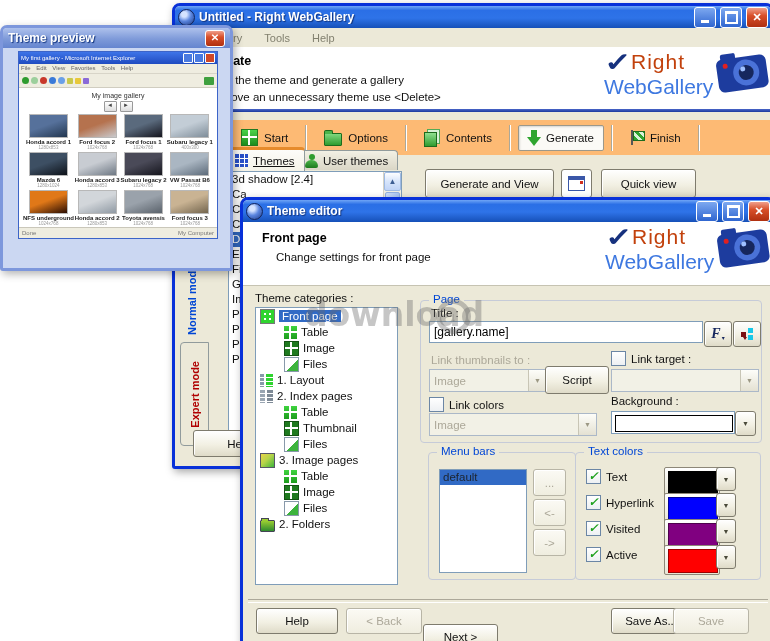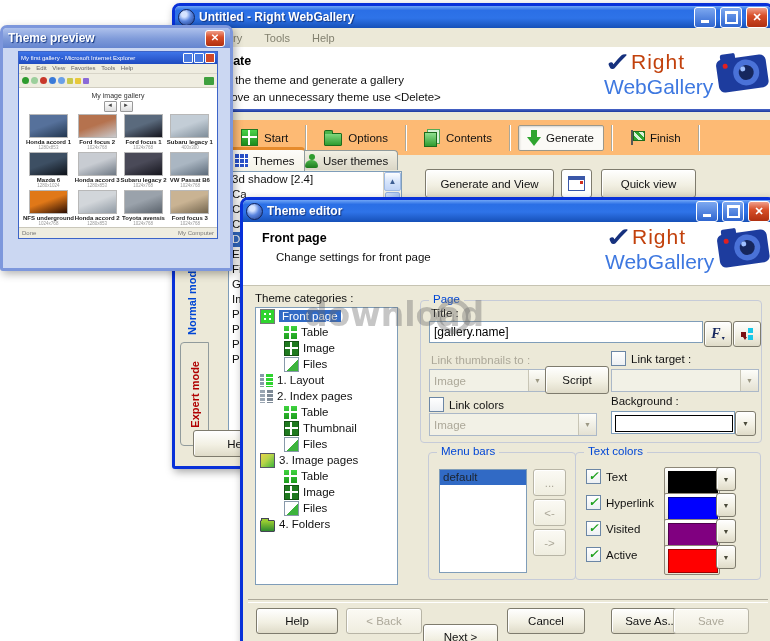--- a/index.html
+++ b/index.html
@@ -82,21 +82,21 @@
     border-left:7px solid transparent;border-right:7px solid transparent;border-top:9px solid #2FA52F;}
   .i-finish{width:14px;height:15px;position:relative;}
   .i-finish::before{content:"";position:absolute;left:1px;top:0;width:2px;height:15px;background:#555;}
   .i-finish::after{content:"";position:absolute;left:3px;top:1px;width:10px;height:8px;
     background:repeating-linear-gradient(45deg,#2FA52F 0 3px,#D8F2D8 3px 6px);border:1px solid #1D6B1D;}
   
   .tabrow{position:absolute;left:0;right:0;top:141px;height:25px;}
   .tab{position:absolute;display:flex;align-items:center;gap:5px;font-size:11.5px;color:#111;
        padding:0 9px;border:1px solid #919B9C;border-bottom:none;border-radius:4px 4px 0 0;}
   .tab.active{left:50px;top:0;height:21px;background:linear-gradient(#FDFCF9,#F4F2E7);
-       border-top:3px solid #E68B2C;z-index:2;}
+       border-top:3px solid #E68B2C;z-index:2;text-decoration:underline;}
   .tab.inactive{left:120px;top:3px;height:19px;background:linear-gradient(#F2F0E4,#DAD6C6);}
   .i-themes{width:13px;height:13px;
     background-image:repeating-linear-gradient(to bottom,transparent 0 4px,#fff 4px 5px),
                      repeating-linear-gradient(to right,#2A50C8 0 4px,#fff 4px 5px);}
   .i-user{width:13px;height:14px;position:relative;}
   .i-user::before{content:"";position:absolute;left:3.5px;top:0;width:6px;height:6px;
     border-radius:50%;background:#2F9C2F;}
   .i-user::after{content:"";position:absolute;left:0;top:6px;width:13px;height:8px;
     border-radius:6px 6px 2px 2px;background:linear-gradient(#4BB54B,#1D7A1D);}
   
@@ -520,21 +520,21 @@
       <div class="titem ind">
           <i class="tico t-image"></i>
           <span class="lab">Image</span>
         </div>
       <div class="titem ind">
           <i class="tico t-files"></i>
           <span class="lab">Files</span>
         </div>
       <div class="titem">
           <i class="tico t-folders"></i>
-          <span class="lab">4. Folders</span>
+          <span class="lab">2. Folders</span>
         </div>
     </div>
 
     <div class="grp" style="left:177px;top:100px;width:340px;height:141px;">
       <span class="legend">Page</span>
       <span class="abs" style="left:10px;top:6px;font-size:11.5px;color:#111;">Title :</span>
       <input class="txt" style="left: 8px; top: 20px; width: 264px; height: 20px;" value="[gallery.name]">
       <div class="xpb" style="left:283px;top:20px;width:26px;height:24px;">
         <span class="fbtn-f">F</span>
         <span class="fbtn-ar">▾</span>
@@ -627,20 +627,19 @@
       <div class="swb" style="left:88px;top:92px;">
           <i style="background-color: rgb(255, 0, 0);"></i>
         </div>
       <div class="xpb" style="left:140px;top:92px;width:18px;height:22px;font-size:7px;color:#4A4A3A;">▼</div>
     </div>
 
     <div class="fsep"></div>
     <div class="xpb" style="left:13px;top:408px;width:80px;height:24px;">Help</div>
     <div class="xpb disabled" style="left:103px;top:408px;width:74px;height:24px;">&lt; Back</div>
     <div class="xpb" style="left:180px;top:424px;width:73px;height:24px;">Next &gt;</div>
-    <div class="xpb" style="left:264px;top:408px;width:76px;height:24px;">Cancel</div>
     <div class="xpb" style="left:368px;top:408px;width:75px;height:24px;text-align:right;">Save As..</div>
     <div class="xpb disabled" style="left:430px;top:408px;width:74px;height:24px;">Save</div>
   </div>
 
   <div class="wm">download</div>
   <div class="wmring">↓</div>
 </div>
 
 </body></html>

